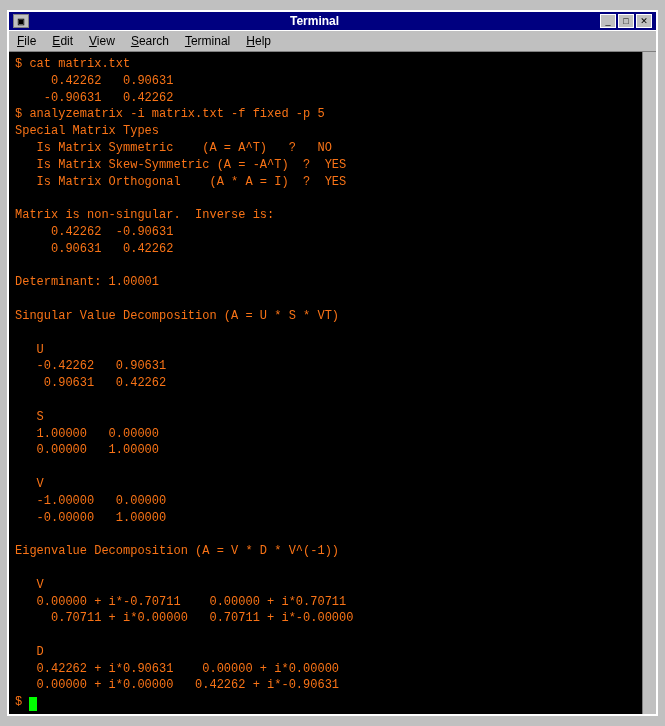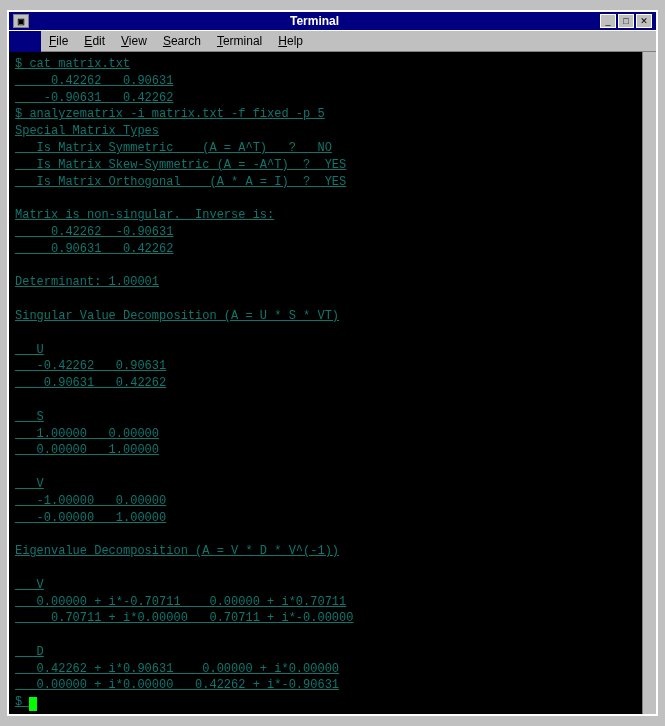--- a/index.html
+++ b/index.html
@@ -72,21 +72,20 @@
       font-size: 8px;
       color: black;
     }
 
     .menu-bar {
       background: #c0c0c0;
       display: flex;
       padding: 2px 4px;
       gap: 8px;
       border-bottom: 1px solid #808080;
-      margin-left: 32px;
     }
 
     .menu-item {
       color: black;
       font-size: 12px;
       padding: 1px 4px;
       cursor: pointer;
     }
 
     .menu-item .underline {
@@ -98,26 +97,25 @@
       background: #000000;
       color: #00ff00;
       font-family: 'Courier New', Courier, monospace;
       font-size: 12px;
       padding: 4px 6px;
       overflow: hidden;
       line-height: 1.4;
     }
 
     .terminal-body pre {
-      color: #0f766e;
+      color: #f97316;
       font-family: 'Courier New', Courier, monospace;
       font-size: 12px;
       white-space: pre;
       line-height: 1.4;
-      text-decoration: underline;
     }
 
     .cursor {
       display: inline-block;
       width: 8px;
       height: 14px;
       background: #00ff00;
       vertical-align: bottom;
       animation: blink 1s step-end infinite;
     }

